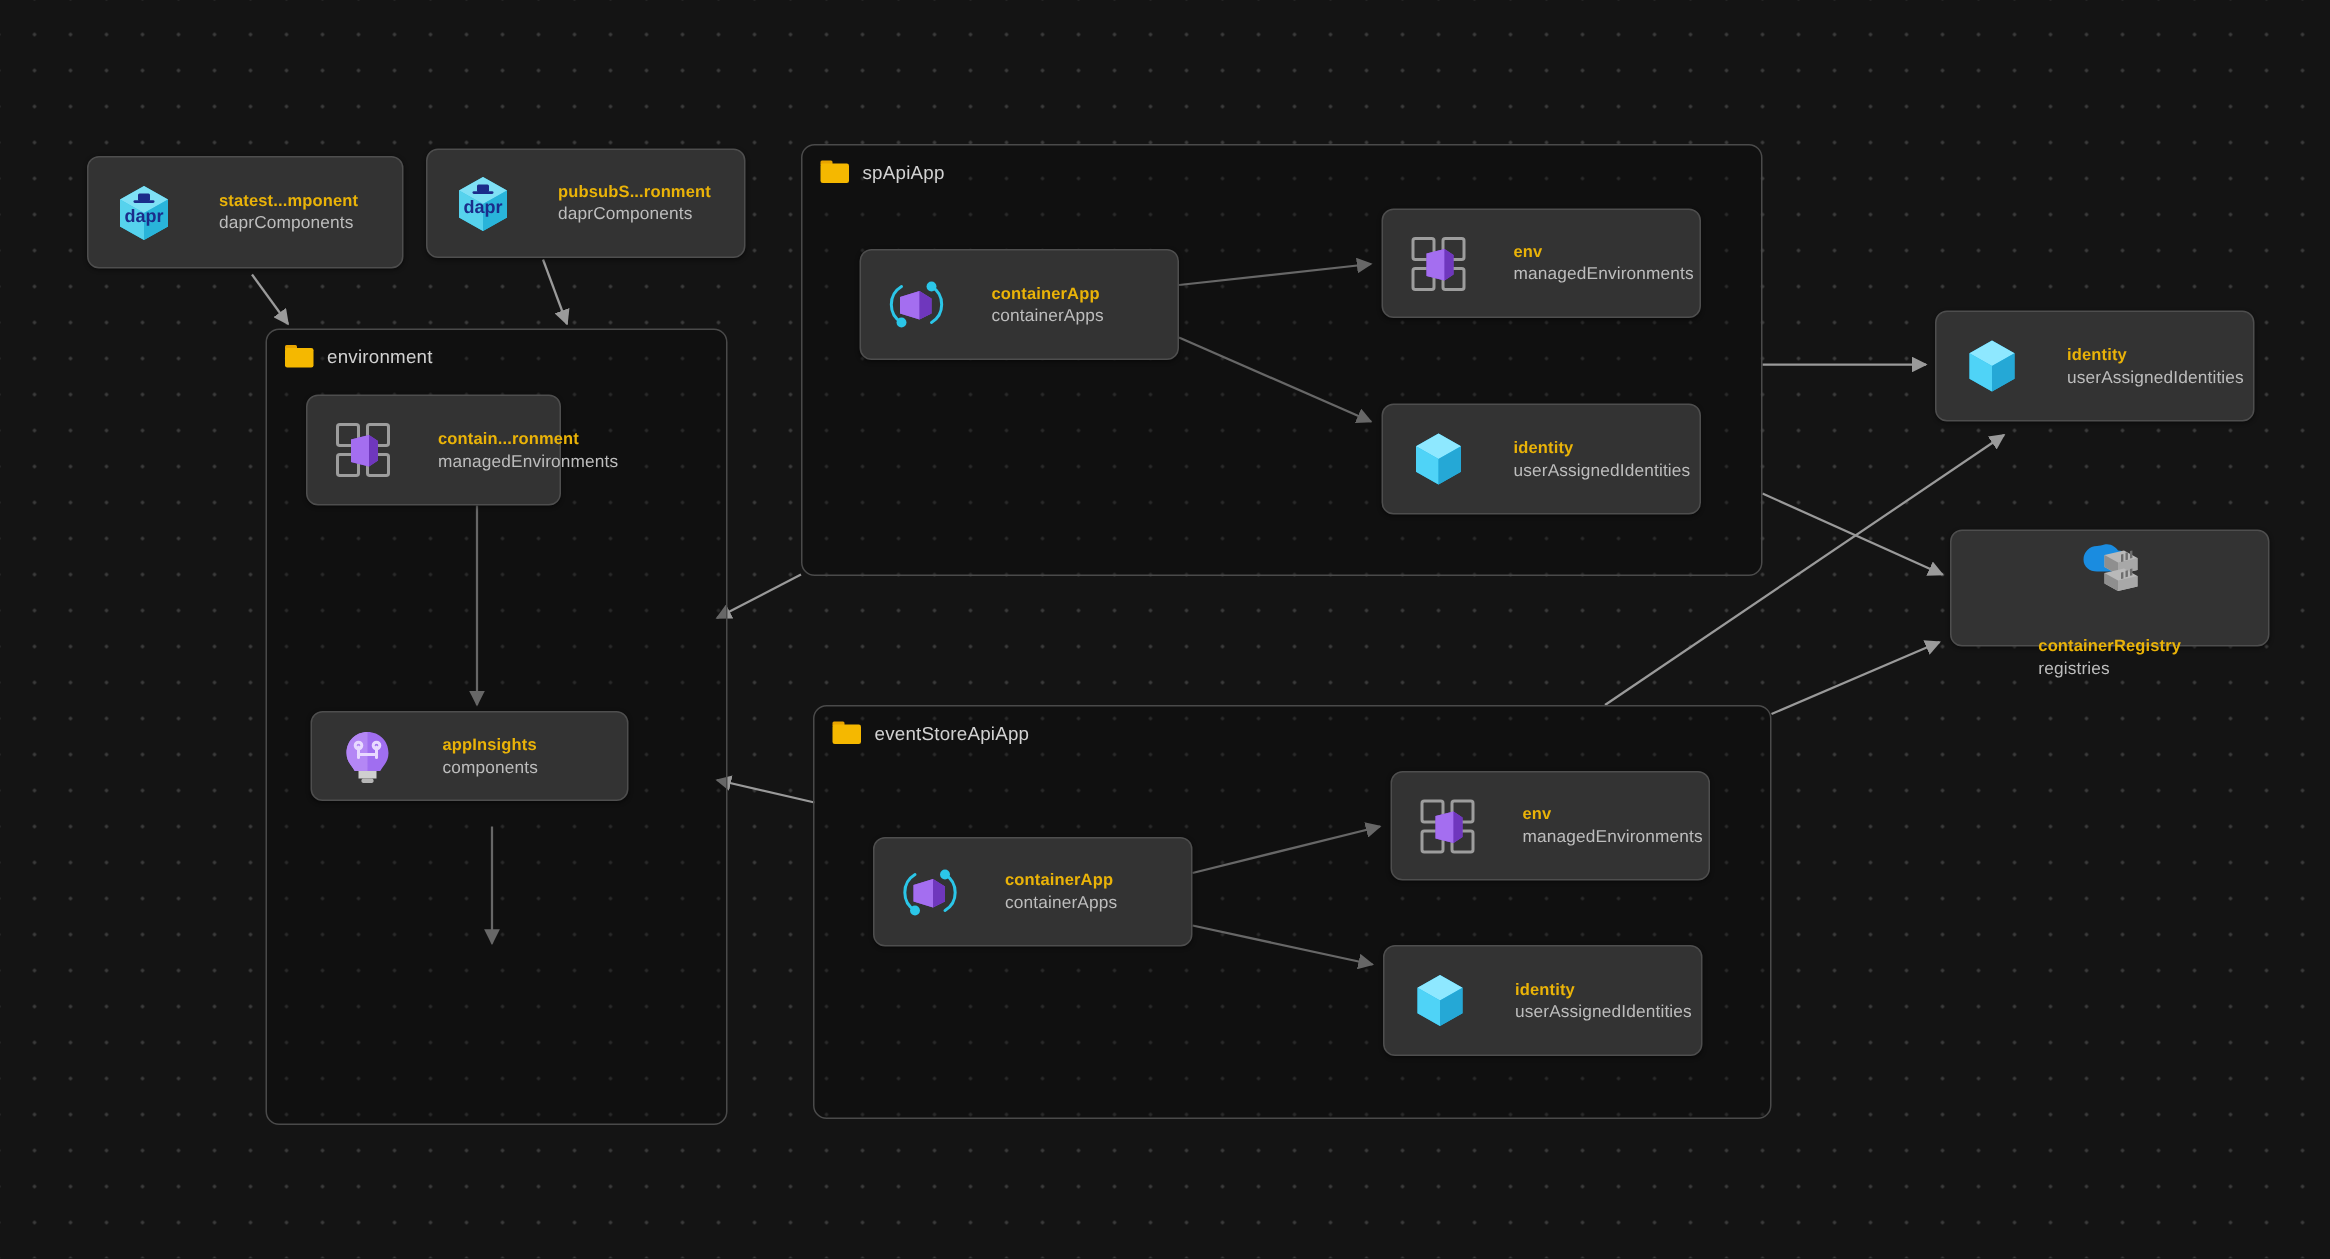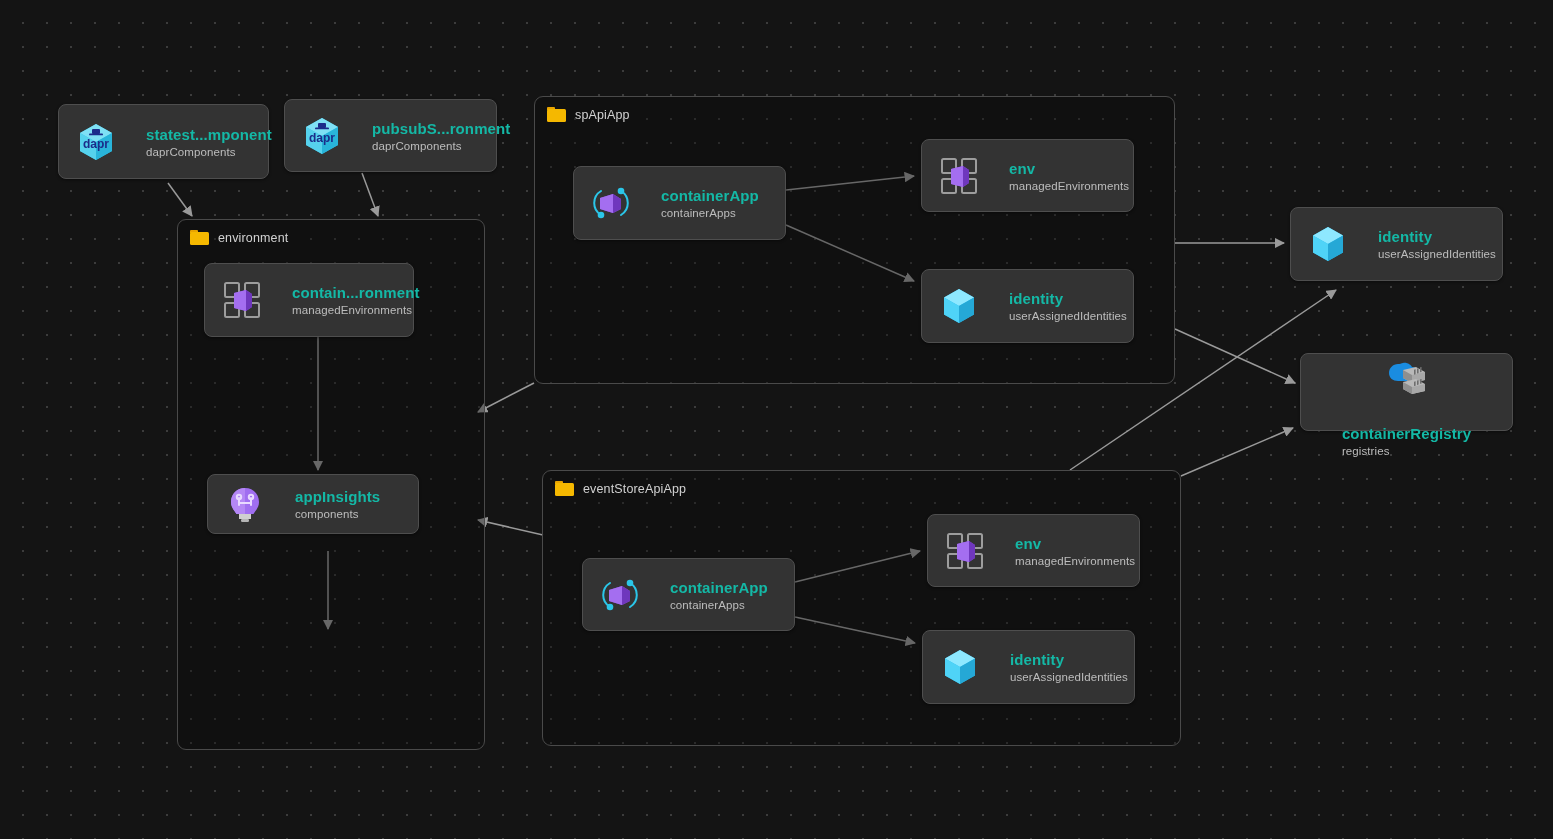--- a/index.html
+++ b/index.html
@@ -48,21 +48,21 @@
     position: absolute;
     background: #333333;
     border: 1px solid #4e4e4e;
     border-radius: 8px;
     display: flex; align-items: center;
     padding: 0 16px;
     gap: 29px;
     box-shadow: 0 1px 3px rgba(0,0,0,.45);
   }
   .node .txt { display: flex; flex-direction: column; justify-content: center; gap: 3px; min-width: 0; }
-  .node .t1 { font-size: 15px; color: #14b8a6; font-weight: 600; letter-spacing: .1px; white-space: nowrap; }
+  .node .t1 { font-size: 11px; color: #eab308; font-weight: 600; letter-spacing: .1px; white-space: nowrap; }
   .node .t2 { font-size: 11.5px; color: #bdbdbd; letter-spacing: .1px; white-space: nowrap; }
   .ico { width: 42px; height: 42px; flex: none; position: relative; }
   .ico svg { display: block; width: 42px; height: 42px; }
 </style>
 </head>
 <body>
 
 <div id="canvas">
 
   <svg id="edges">
@@ -148,21 +148,21 @@
         <rect x="14" y="12.5" width="14" height="1.8" rx="0.9" fill="#1b2c8a"></rect>
         <text x="21" y="27" font-family="Liberation Sans, sans-serif" font-size="12" font-weight="bold" fill="#1b2c8a" text-anchor="middle">dapr</text>
       </svg>
     </span>
     <span class="txt">
       <span class="t1">pubsubS...ronment</span>
       <span class="t2">daprComponents</span>
     </span>
   </div>
 
-  <div class="node" style="left:204px; top:263px; width:210px; height:74px;">
+  <div class="node" style="left:204px; top:263px; width:170px; height:74px;">
     <span class="ico">
       <svg viewBox="0 0 42 42">
         <g fill="none" stroke="#9d9d9d" stroke-width="2">
           <rect x="4" y="4" width="14" height="14" rx="1.5"></rect>
           <rect x="24" y="4" width="14" height="14" rx="1.5"></rect>
           <rect x="4" y="24" width="14" height="14" rx="1.5"></rect>
           <rect x="24" y="24" width="14" height="14" rx="1.5"></rect>
         </g>
         <polygon points="13,14 25,11 31,15 31,28 25,32 13,29" fill="#8a4fd8"></polygon>
         <polygon points="13,14 25,11 25,32 13,29" fill="#a46ef0"></polygon>

